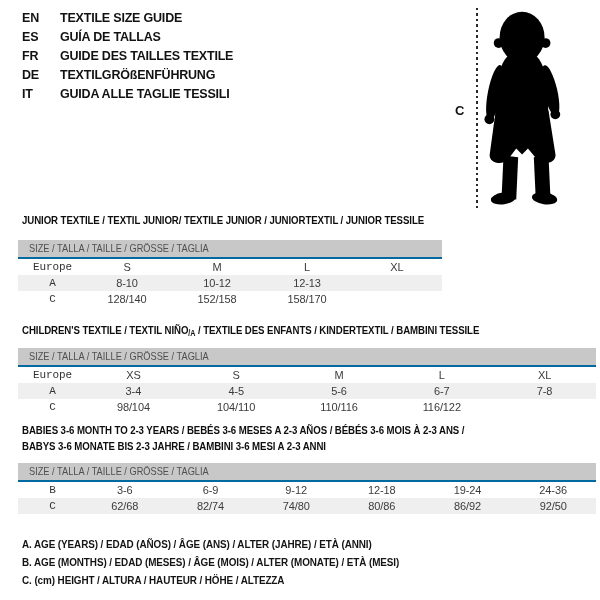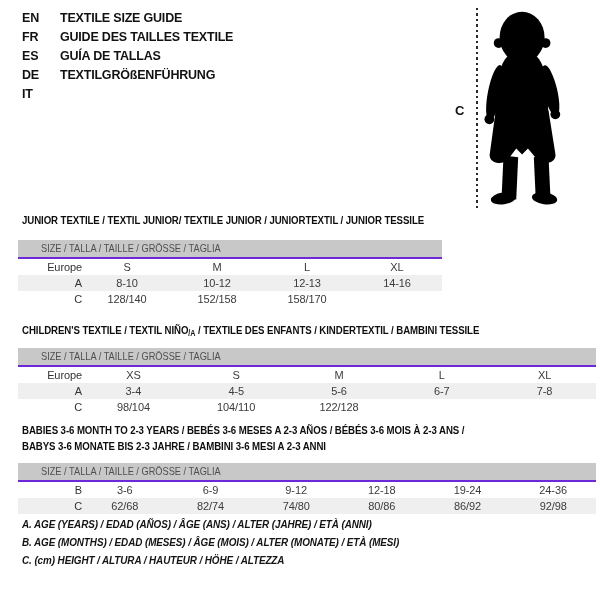--- a/index.html
+++ b/index.html
@@ -25,60 +25,61 @@
   .t1t { left:22px; top:214px; }
   .t2t { left:22px; top:324px; }
   .t3t { left:22px; top:423px; line-height:15.5px; }
   .sub { font-size:8.5px; vertical-align:-2px; }
 
   
   .tbl { position:absolute; left:18px; }
   .t1 { top:240px; width:424px; }
   .t2 { top:348px; width:578px; }
   .t3 { top:463px; width:578px; }
-  .thead { height:17px; line-height:17px; background:#c8c8c8; border-bottom:2px solid #6d28d9;
-    color:#4f4f4f; font-size:10.5px; padding-left:23px; overflow:hidden; white-space:nowrap; }
+  .thead { height:17px; line-height:17px; background:#c8c8c8; border-bottom:2px solid #0369a1;
+    color:#4f4f4f; font-size:10.5px; padding-left:11px; overflow:hidden; white-space:nowrap; }
   .scx { display:inline-block; transform:scaleX(0.88); transform-origin:0 0; white-space:nowrap; }
   .trow { display:grid; height:16px; line-height:16px; font-size:11px; color:#3b3b3b; letter-spacing:-0.1px; }
   .cols4 { grid-template-columns:64px repeat(4,1fr); }
   .cols5 { grid-template-columns:64px repeat(5,1fr); }
   .cols6 { grid-template-columns:64px repeat(6,1fr); }
   .trow.alt { background:#efefef; }
-  .tlabel { padding-left:5px; text-align:right; color:#333; }
+  .tlabel { padding-left:5px; text-align:center; color:#333;font-family:Liberation Mono, monospace; }
   .tcell { text-align:center; }
 
   
-  .legend { position:absolute; left:22px; top:515px;font-style:italic; }
+  .legend { position:absolute; left:22px; top:535px; }
   .legend-line { height:18px; line-height:18px; font-size:11.5px; font-weight:bold; color:#141414;
     transform:scaleX(0.86); transform-origin:0 0; white-space:nowrap; letter-spacing:-0.1px; }
 </style>
 </head>
 <body>
 
 <div class="canvas">
 
   <section class="lang-list">
     <div class="lang-row">
       <span class="lang-code">EN</span>
       <span class="lang-label">TEXTILE SIZE GUIDE</span>
     </div>
     <div class="lang-row">
+      <span class="lang-code">ES</span>
+      <span class="lang-label">GUÍA DE TALLAS</span>
+    </div>
+    <div class="lang-row">
       <span class="lang-code">FR</span>
       <span class="lang-label">GUIDE DES TAILLES TEXTILE</span>
-    </div>
-    <div class="lang-row">
-      <span class="lang-code">ES</span>
-      <span class="lang-label">GUÍA DE TALLAS</span>
     </div>
     <div class="lang-row">
       <span class="lang-code">DE</span>
       <span class="lang-label">TEXTILGRÖßENFÜHRUNG</span>
     </div>
     <div class="lang-row">
       <span class="lang-code">IT</span>
+      <span class="lang-label">GUIDA ALLE TAGLIE TESSILI</span>
     </div>
   </section>
 
   <div class="dotted-line"></div>
   <span class="c-marker">C</span>
   <svg class="baby" viewBox="0 0 88 200" xmlns="http://www.w3.org/2000/svg" aria-hidden="true">
     <g fill="#000000">
       <ellipse cx="40" cy="27" rx="23" ry="26"></ellipse>
       <circle cx="16" cy="33" r="5"></circle>
       <circle cx="64" cy="33" r="5"></circle>
@@ -105,21 +106,20 @@
       <span class="tcell">S</span>
       <span class="tcell">M</span>
       <span class="tcell">L</span>
       <span class="tcell">XL</span>
     </div>
     <div class="trow cols4 alt">
       <span class="tlabel">A</span>
       <span class="tcell">8-10</span>
       <span class="tcell">10-12</span>
       <span class="tcell">12-13</span>
-      <span class="tcell">14-16</span>
     </div>
     <div class="trow cols4">
       <span class="tlabel">C</span>
       <span class="tcell">128/140</span>
       <span class="tcell">152/158</span>
       <span class="tcell">158/170</span>
     </div>
   </div>
 
   <h2 class="tbl-title t2t"><span>CHILDREN'S TEXTILE / TEXTIL NIÑO</span><span class="sub">/A</span><span> / TEXTILE DES ENFANTS / KINDERTEXTIL / BAMBINI TESSILE</span></h2>
@@ -140,21 +140,22 @@
       <span class="tcell">3-4</span>
       <span class="tcell">4-5</span>
       <span class="tcell">5-6</span>
       <span class="tcell">6-7</span>
       <span class="tcell">7-8</span>
     </div>
     <div class="trow cols5">
       <span class="tlabel">C</span>
       <span class="tcell">98/104</span>
       <span class="tcell">104/110</span>
-      <span class="tcell">122/128</span>
+      <span class="tcell">110/116</span>
+      <span class="tcell">116/122</span>
     </div>
   </div>
 
   <h2 class="tbl-title t3t">
     <span style="display:block">BABIES 3-6 MONTH TO 2-3 YEARS / BEBÉS 3-6 MESES A 2-3 AÑOS / BÉBÉS 3-6 MOIS À 2-3 ANS /</span>
     <span style="display:block">BABYS 3-6 MONATE BIS 2-3 JAHRE / BAMBINI 3-6 MESI A 2-3 ANNI</span>
   </h2>
   <div class="tbl t3">
     <div class="thead">
       <span class="scx">SIZE / TALLA / TAILLE / GRÖSSE / TAGLIA</span>
@@ -168,21 +169,21 @@
       <span class="tcell">19-24</span>
       <span class="tcell">24-36</span>
     </div>
     <div class="trow cols6 alt">
       <span class="tlabel">C</span>
       <span class="tcell">62/68</span>
       <span class="tcell">82/74</span>
       <span class="tcell">74/80</span>
       <span class="tcell">80/86</span>
       <span class="tcell">86/92</span>
-      <span class="tcell">92/98</span>
+      <span class="tcell">92/50</span>
     </div>
   </div>
 
   <section class="legend">
     <div class="legend-line">A. AGE (YEARS) / EDAD (AÑOS) / ÂGE (ANS) / ALTER (JAHRE) / ETÀ (ANNI)</div>
     <div class="legend-line">B. AGE (MONTHS) / EDAD (MESES) / ÂGE (MOIS) / ALTER (MONATE) / ETÀ (MESI)</div>
     <div class="legend-line">C. (cm) HEIGHT / ALTURA / HAUTEUR / HÖHE / ALTEZZA</div>
   </section>
 
 </div>

